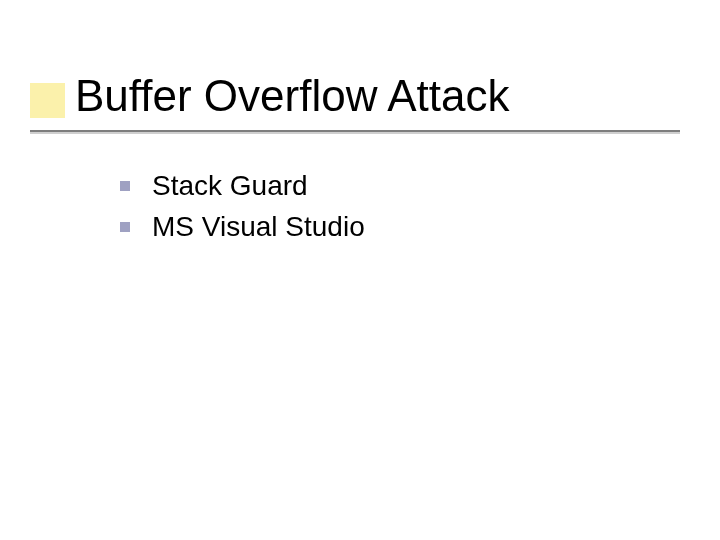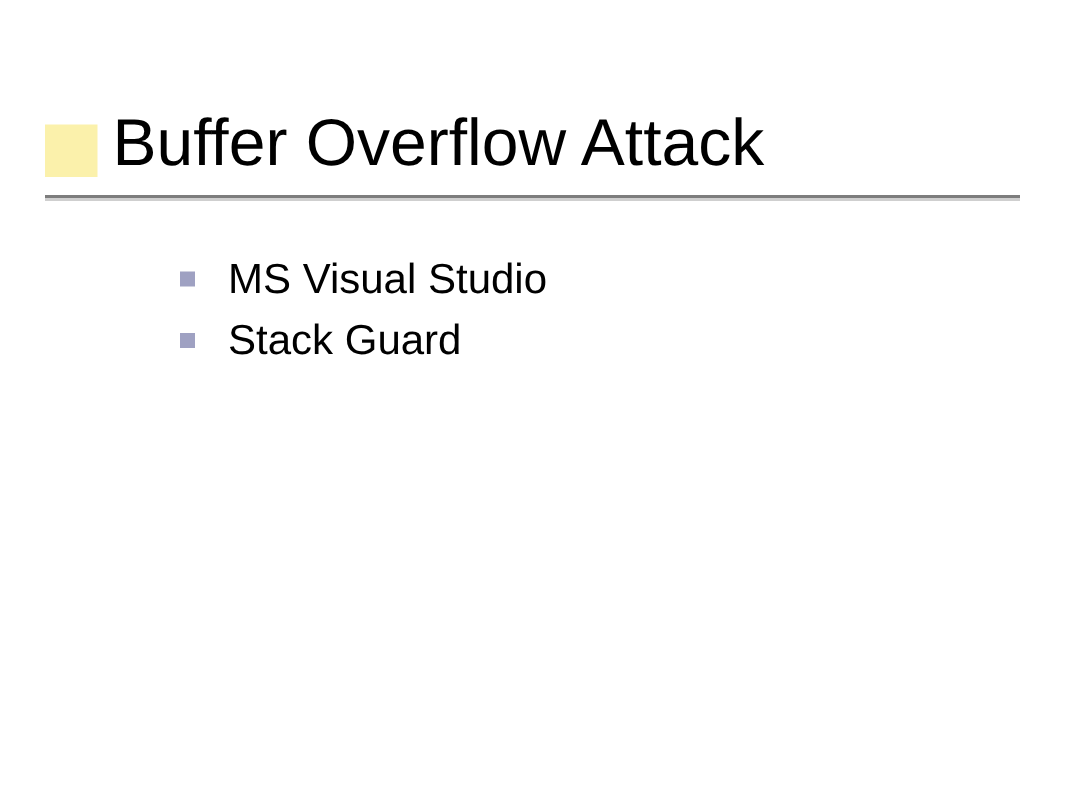--- a/index.html
+++ b/index.html
@@ -84,24 +84,24 @@
   <div class="title-wrap">
     <div class="title">Buffer Overflow Attack</div>
   </div>
 
   <div class="underline"></div>
 
   <div class="content">
 
     <div class="row">
       <div class="bullet"></div>
-      <div class="item-text">MS Visual Studio</div>
+      <div class="item-text">Stack Guard</div>
     </div>
 
     <div class="row">
       <div class="bullet"></div>
-      <div class="item-text">Stack Guard</div>
+      <div class="item-text">MS Visual Studio</div>
     </div>
 
 
   </div>
 
 </div>
 
 </body></html>

